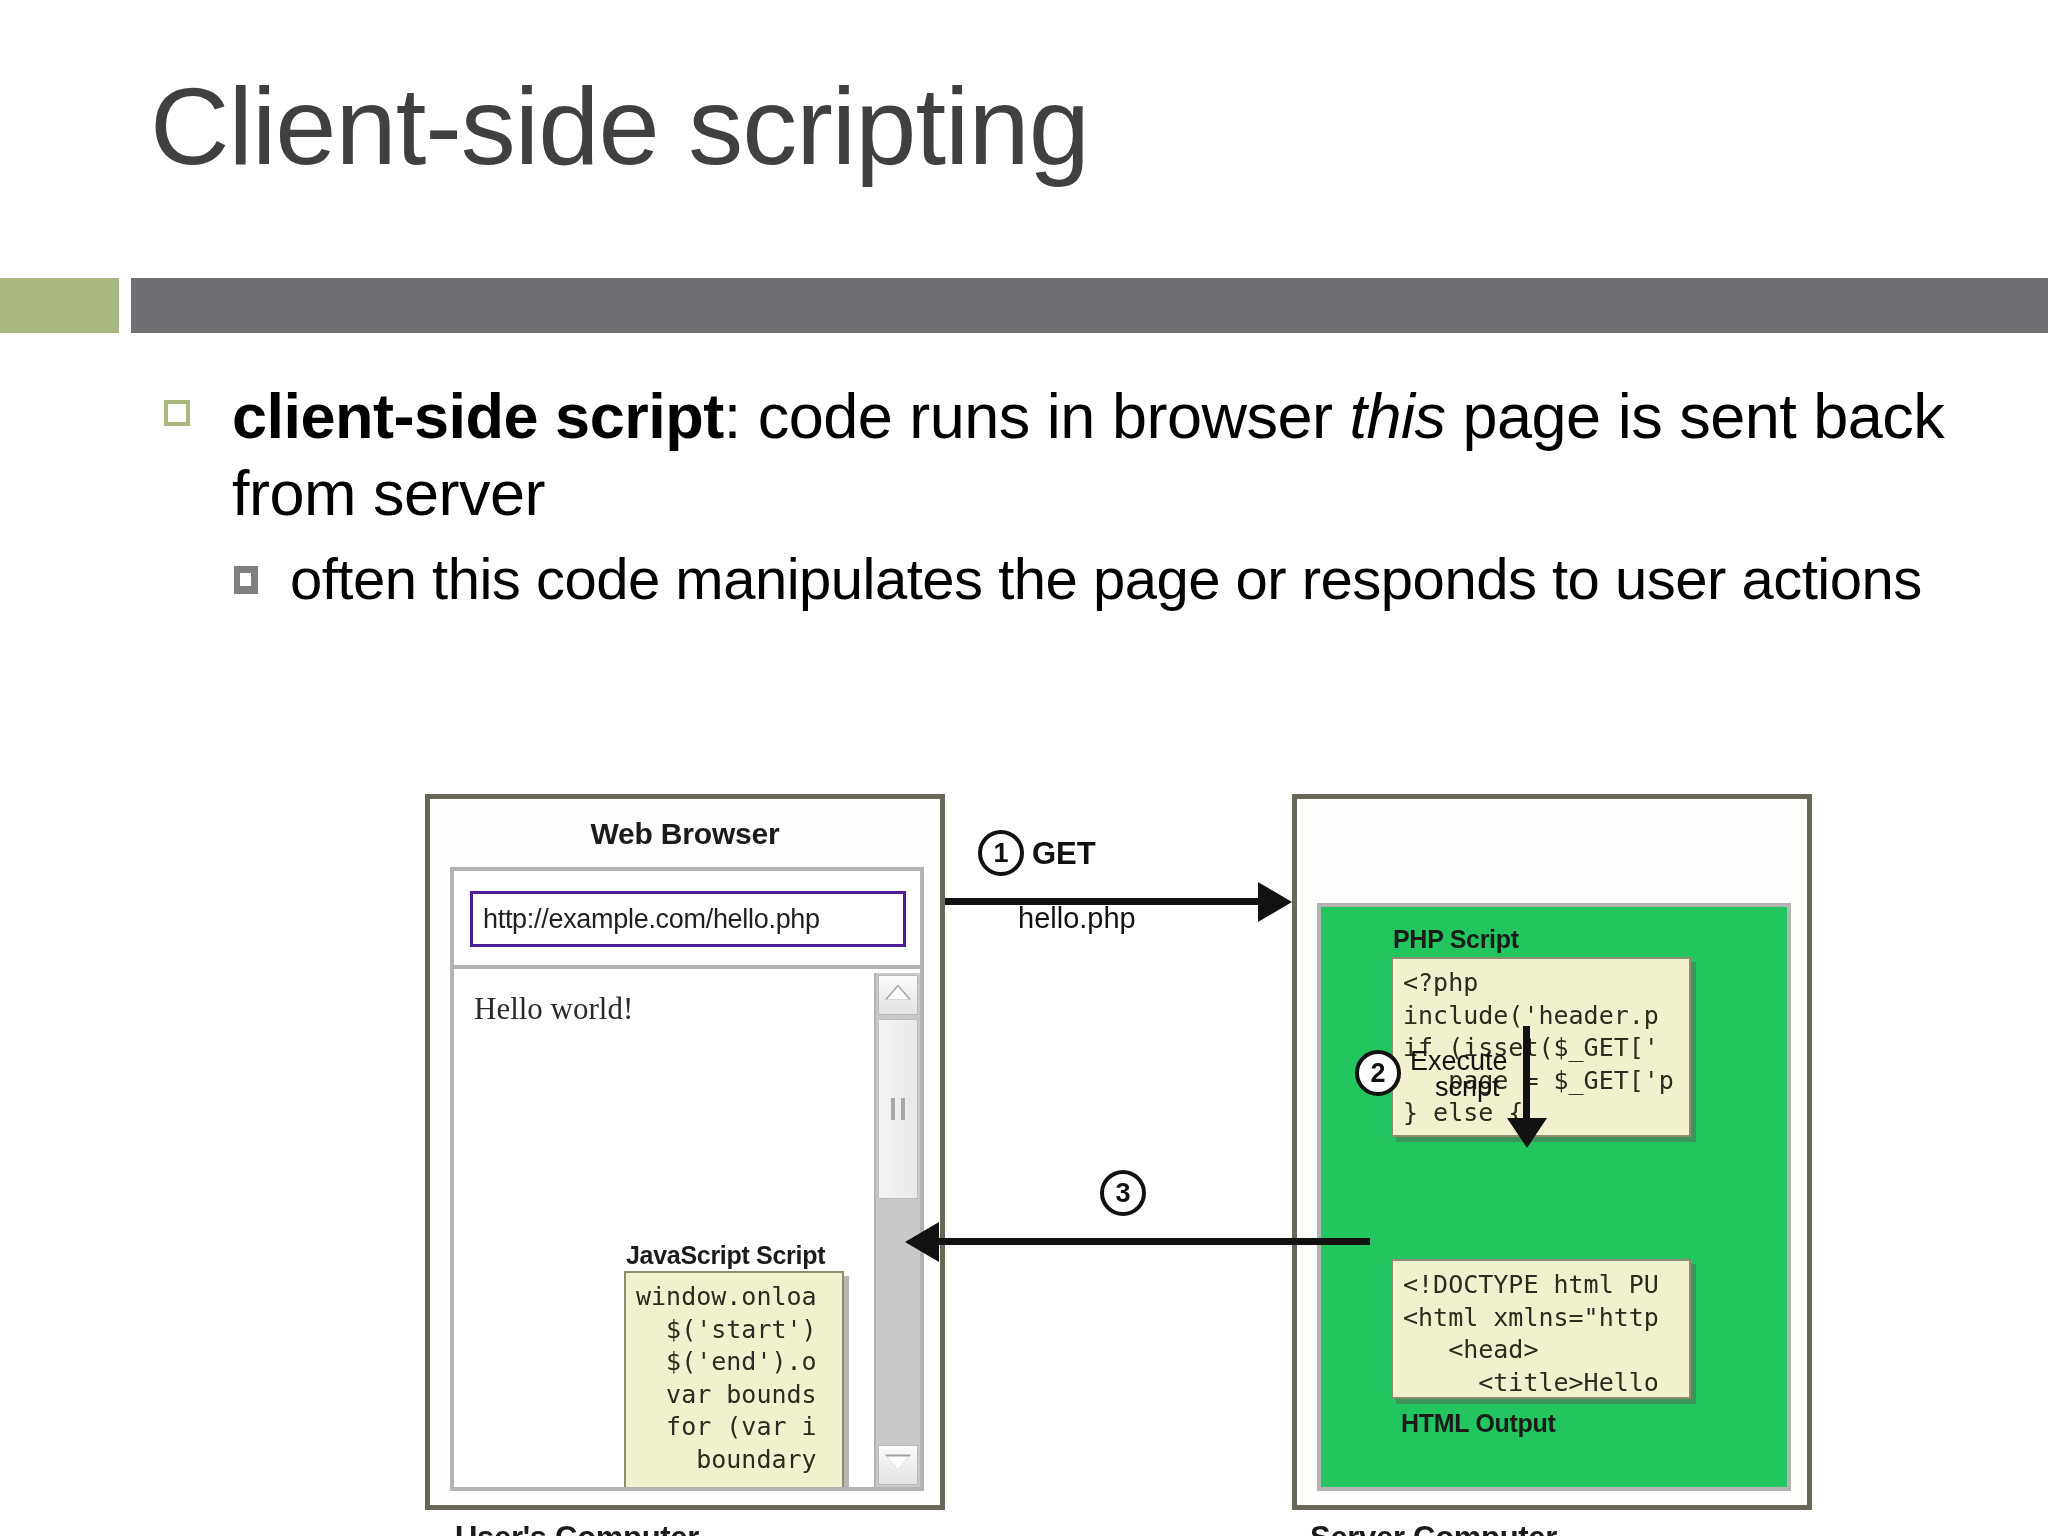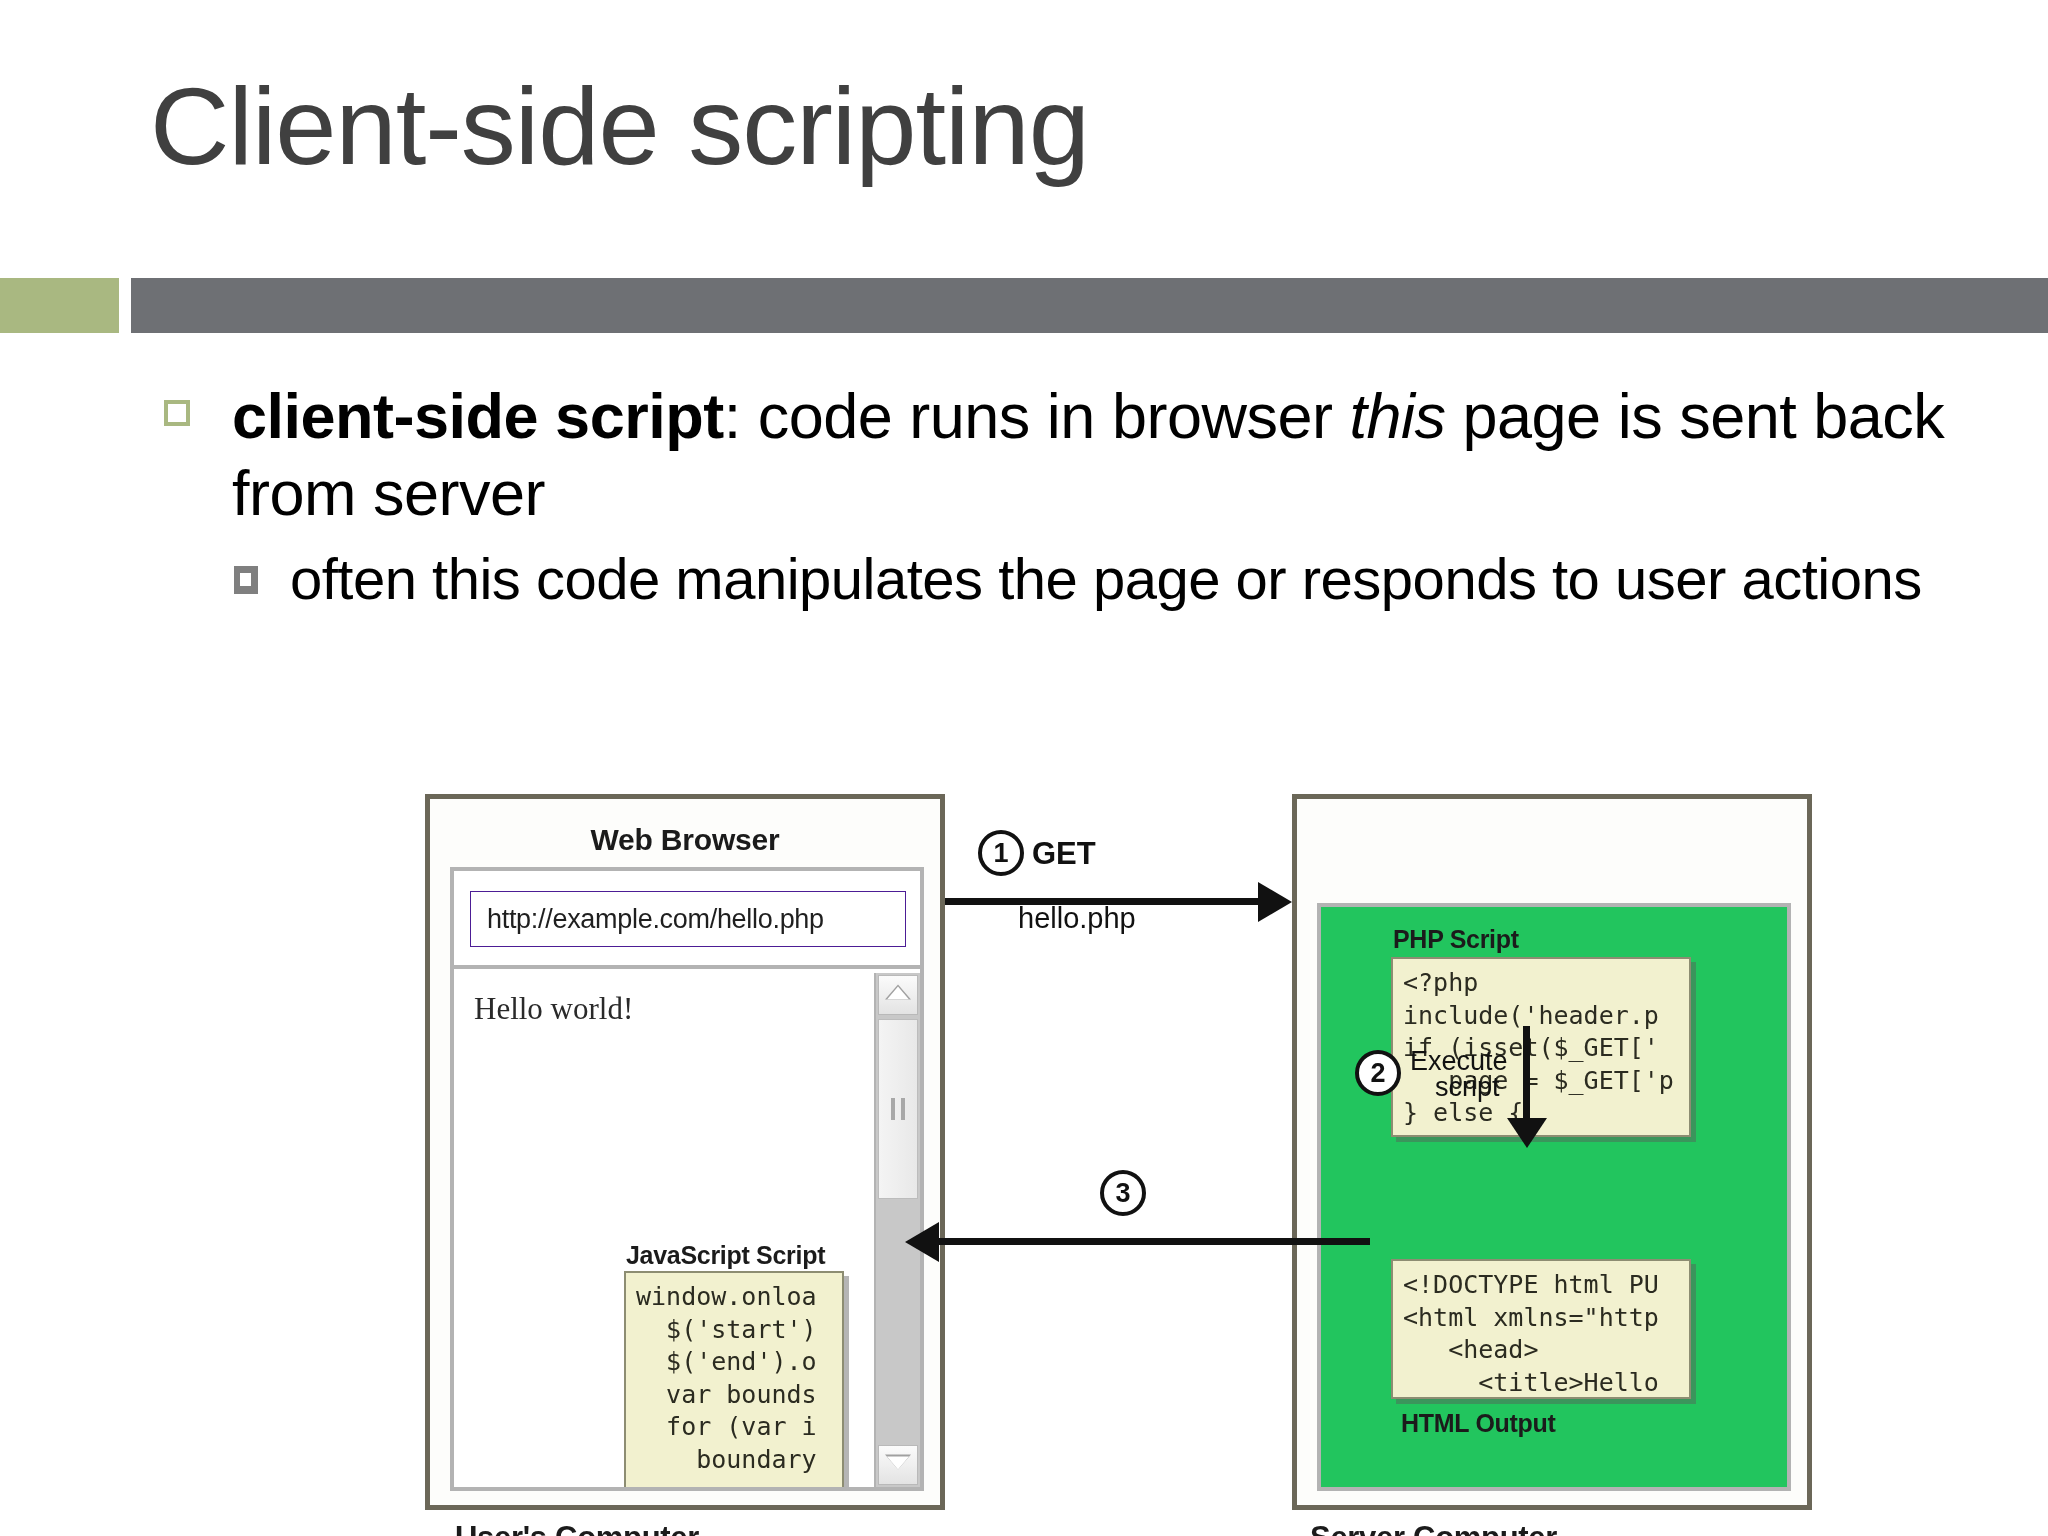--- a/index.html
+++ b/index.html
@@ -131,21 +131,20 @@
   .panel-title {
     position: absolute;
     left: 0;
     right: 0;
     top: 18px;
     text-align: center;
     font-size: 30px;
     font-weight: 700;
     color: #1b1b1b;
     letter-spacing: -0.2px;
-    margin-top: 6px;
   }
 
   
   .inner-frame {
     position: absolute;
     border: 4px solid #b3b3b3;
     background: #ffffff;
     box-sizing: border-box;
   }
   #browser-chrome { left: 20px; top: 68px; right: 16px; bottom: 14px; }
@@ -159,26 +158,26 @@
     border-bottom: 4px solid #b3b3b3;
     box-sizing: border-box;
     background: #ffffff;
   }
   #url-input {
     position: absolute;
     left: 16px;
     top: 20px;
     right: 14px;
     height: 56px;
-    border: 1px solid #4c1d95;
+    border: 3px solid #4c1d95;
     background: #ffffff;
     box-sizing: border-box;
     display: flex;
     align-items: center;
-    padding-left: 16px;
+    padding-left: 10px;
     font-size: 27px;
     color: #1f1f1f;
     letter-spacing: -0.3px;
   }
 
   
   #viewport {
     position: absolute;
     left: 0; right: 46px; top: 102px; bottom: 0;
     background: #ffffff;

